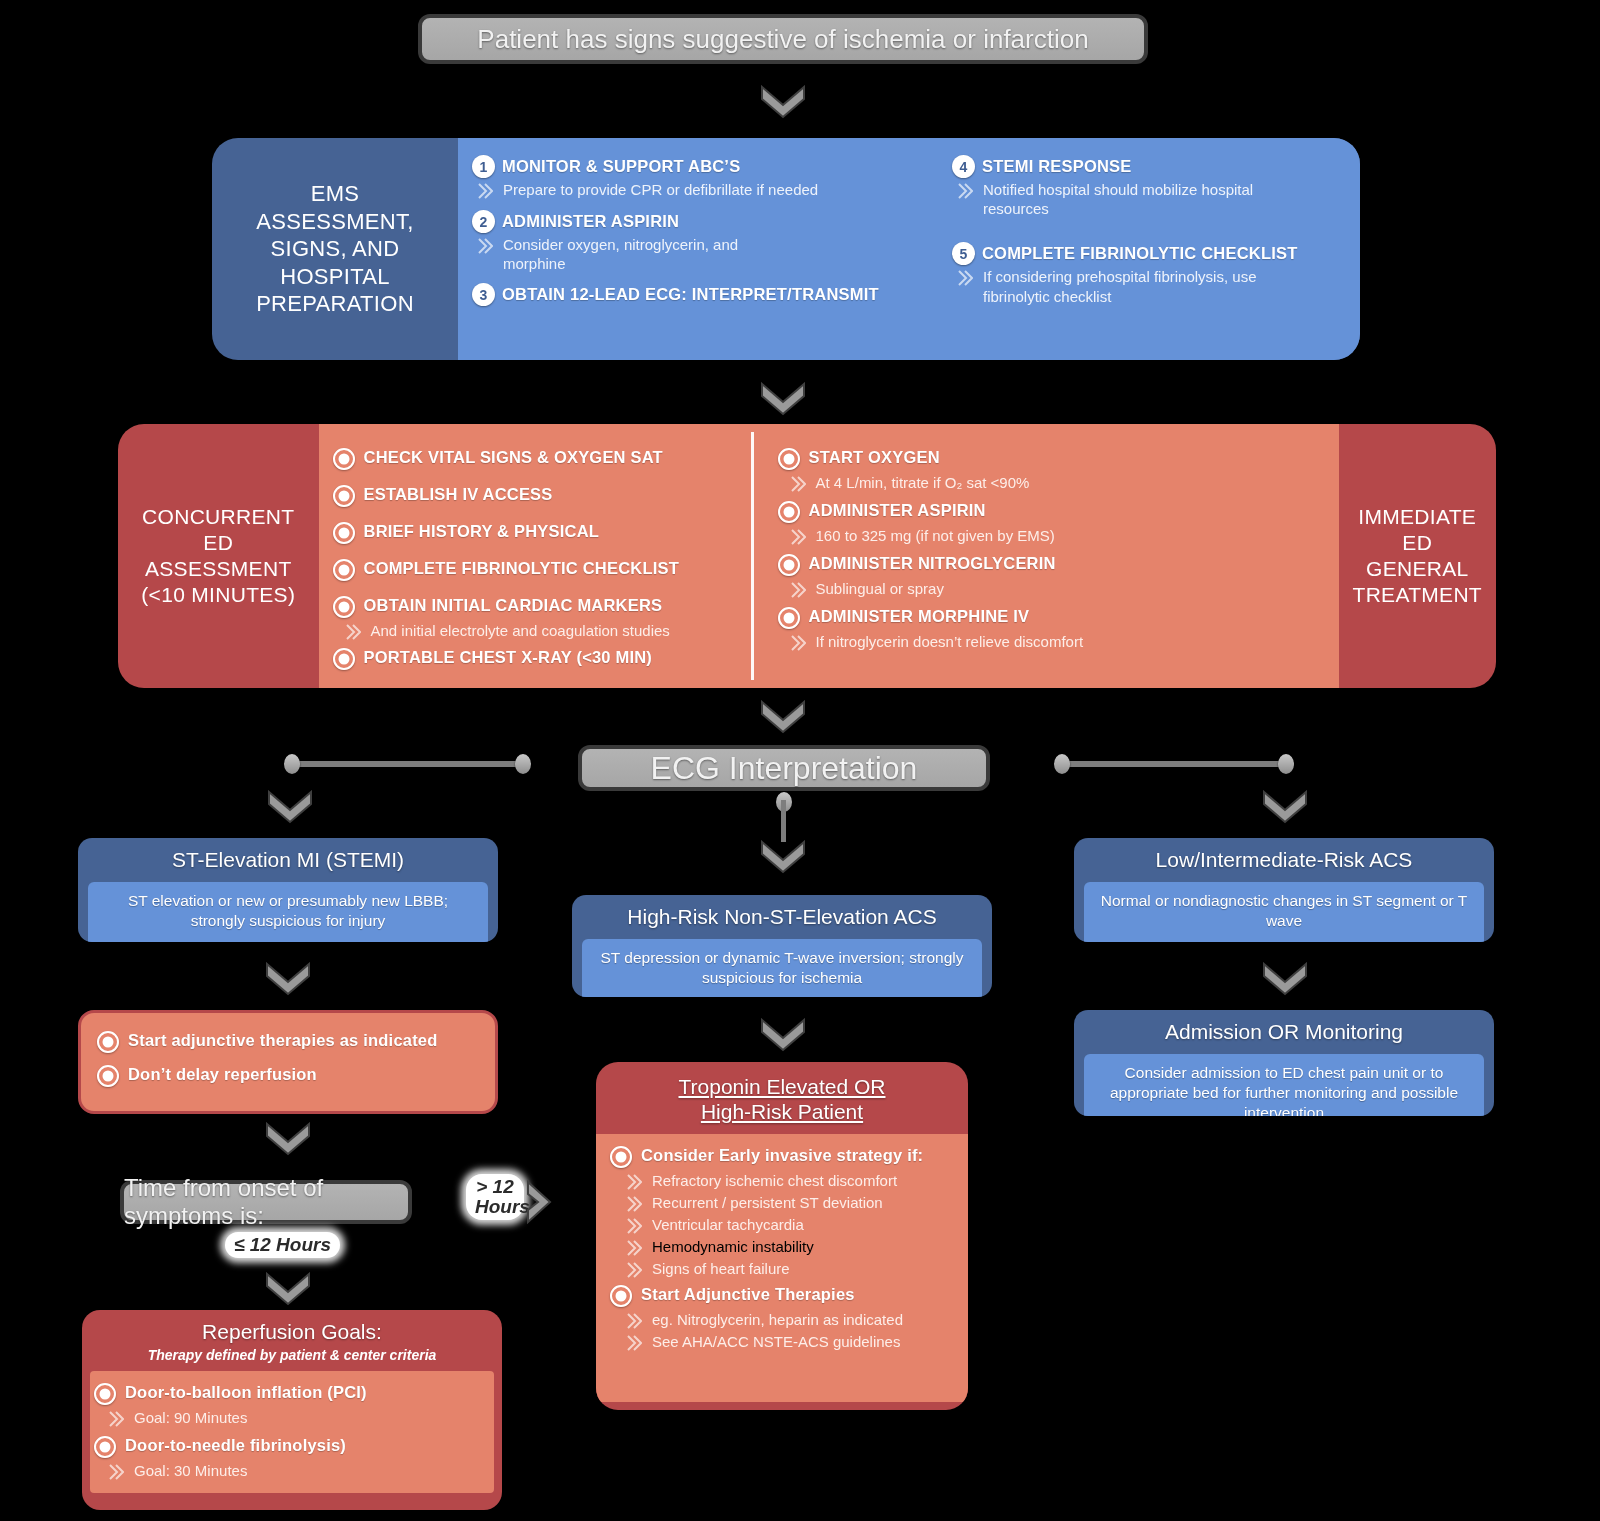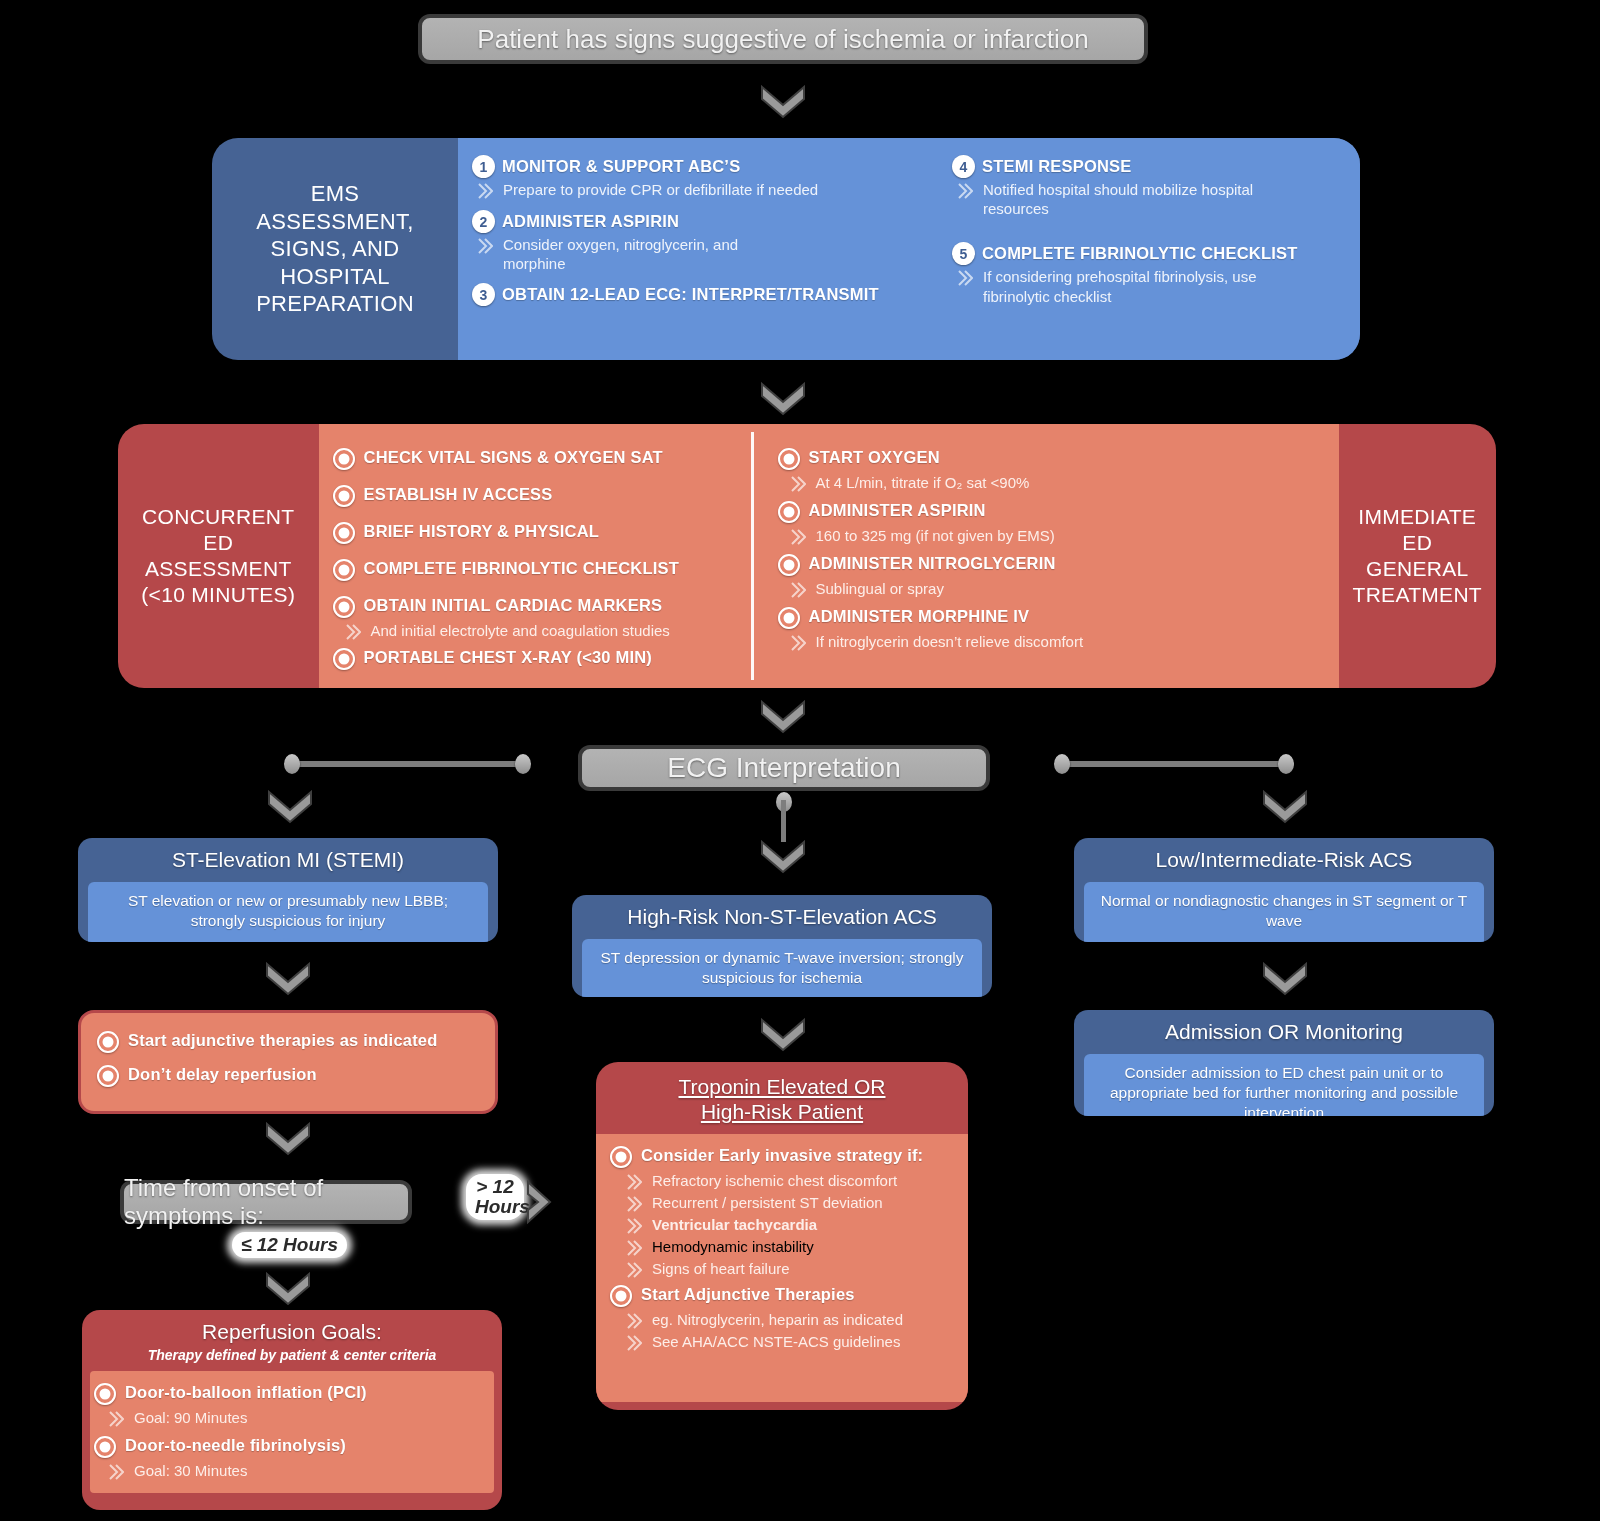--- a/index.html
+++ b/index.html
@@ -360,21 +360,21 @@
     </div>
   </div>
 </div>
 
 <div class="chevron-down" style="left:760px; top:700px;">
   <svg viewBox="0 0 46 34">
       <path d="M2 2 L23 20 L44 2 L44 14 L23 32 L2 14 Z" fill="#9a9a9a" stroke="#3f3f3f" stroke-width="2"></path>
     </svg>
 </div>
 
-<div class="greypill" style="left:578px; top:745px; width:412px; height:46px; font-size:28px;">
+<div class="greypill" style="left:578px; top:745px; width:412px; height:46px; font-size:32px;">
   <span>ECG Interpretation</span>
 </div>
 
 <div class="dotline" style="left:292px; top:761px; width:232px;"></div>
 <div class="dot" style="left:284px; top:754px;"></div>
 <div class="dot" style="left:515px; top:754px;"></div>
 <div class="chevron-down" style="left:267px; top:790px;">
   <svg viewBox="0 0 46 34">
       <path d="M2 2 L23 20 L44 2 L44 14 L23 32 L2 14 Z" fill="#9a9a9a" stroke="#3f3f3f" stroke-width="2"></path>
     </svg>
@@ -435,21 +435,21 @@
   <div>&gt; 12</div>
   <div>Hours</div>
 </div>
 
 <div class="chevron-right" style="left:524px; top:1180px;">
   <svg viewBox="0 0 32 44">
       <path d="M4 2 L26 22 L4 42 L4 30 L14 22 L4 14 Z" fill="#9a9a9a" stroke="#3f3f3f" stroke-width="2"></path>
     </svg>
 </div>
 
-<div class="handwrit" style="left:232px; top:1232px; font-size:19px;">
+<div class="handwrit" style="left:225px; top:1232px; font-size:19px;">
   <span>≤ 12 Hours</span>
 </div>
 
 <div class="chevron-down" style="left:265px; top:1272px;">
   <svg viewBox="0 0 46 34">
       <path d="M2 2 L23 20 L44 2 L44 14 L23 32 L2 14 Z" fill="#9a9a9a" stroke="#3f3f3f" stroke-width="2"></path>
     </svg>
 </div>
 
 <div class="card" style="left:82px; top:1310px; width:420px; height:200px; background:#b5484a; border-radius:18px;">
@@ -519,21 +519,21 @@
     </div>
     <div class="subrow" style="margin-left:16px; margin-bottom:1px;">
       <span class="subchev">
         <svg viewBox="0 0 16 18">
             <path d="M2 2 L9 9 L2 16" fill="none" stroke="#fff" stroke-width="2"></path>
             <path d="M8 2 L15 9 L8 16" fill="none" stroke="#fff" stroke-width="2"></path>
           </svg>
       </span>
       <span class="subtext" style="color:#fdeee9;">Recurrent / persistent ST deviation</span>
     </div>
-    <div class="subrow" style="margin-left:16px; margin-bottom:1px;font-weight:bold;">
+    <div class="subrow" style="margin-left:16px; margin-bottom:1px;">
       <span class="subchev">
         <svg viewBox="0 0 16 18">
             <path d="M2 2 L9 9 L2 16" fill="none" stroke="#fff" stroke-width="2"></path>
             <path d="M8 2 L15 9 L8 16" fill="none" stroke="#fff" stroke-width="2"></path>
           </svg>
       </span>
       <span class="subtext" style="color:#fdeee9;">Ventricular tachycardia</span>
     </div>
     <div class="subrow" style="margin-left:16px; margin-bottom:1px;">
       <span class="subchev">

